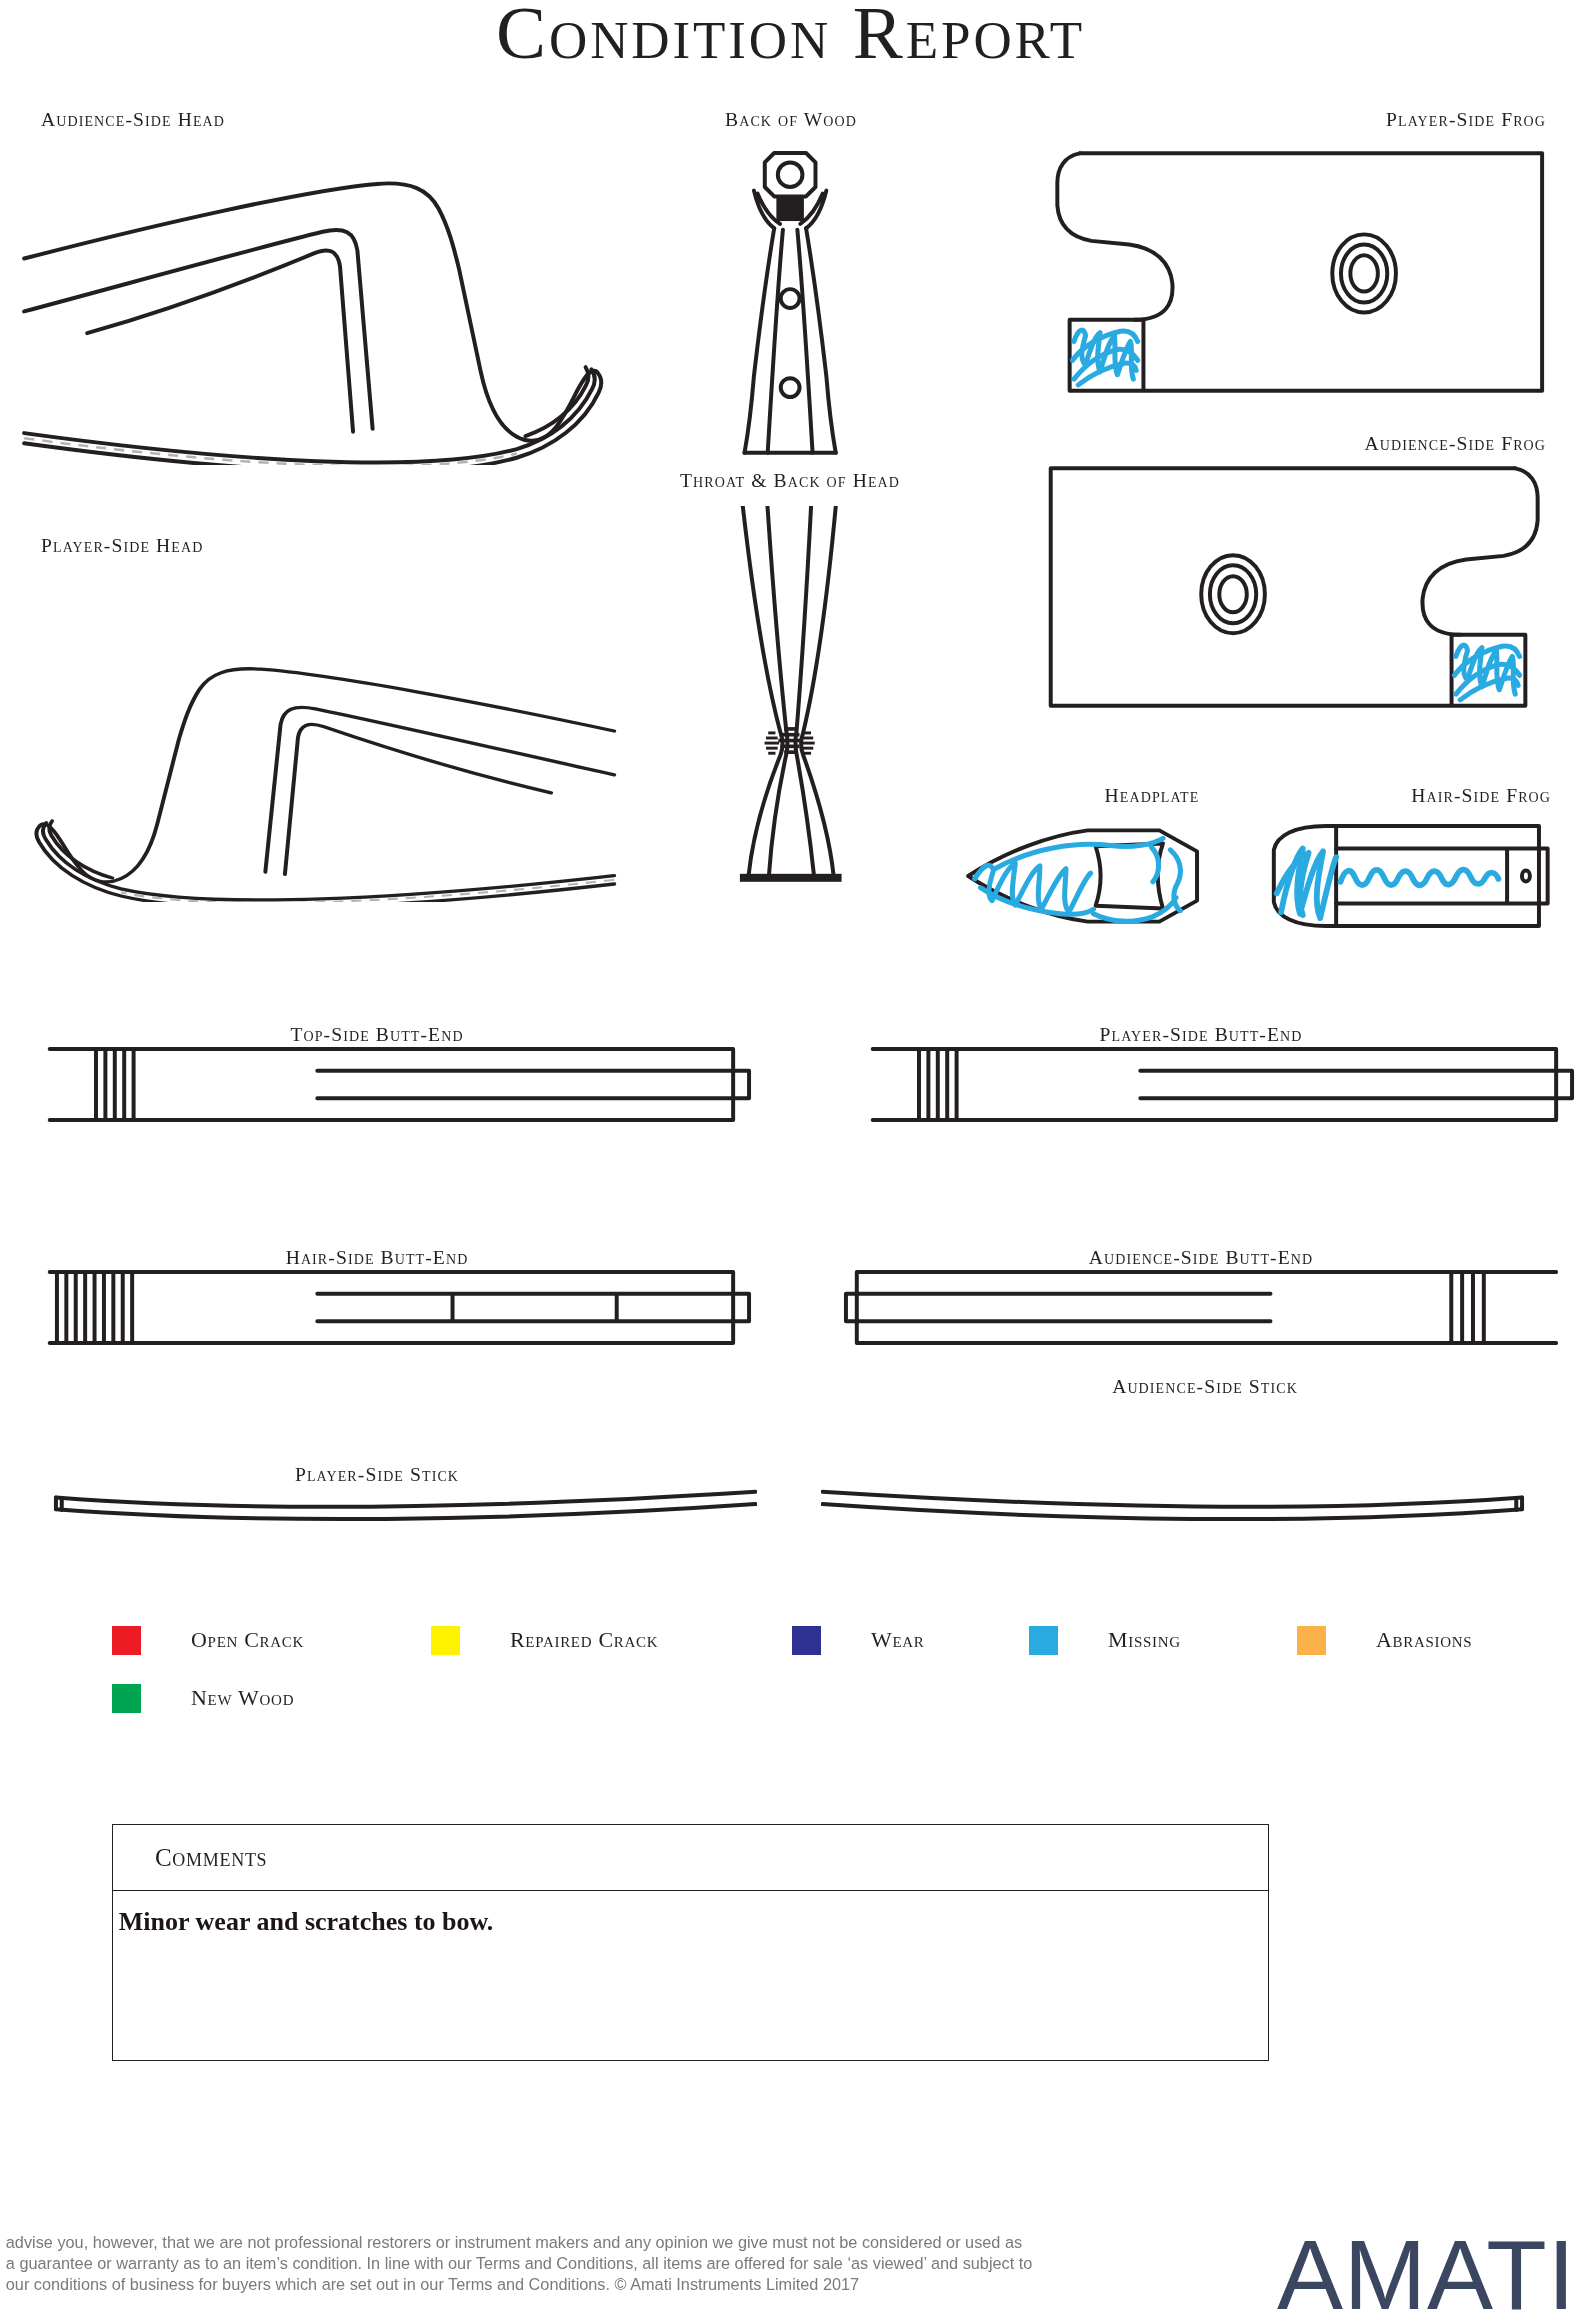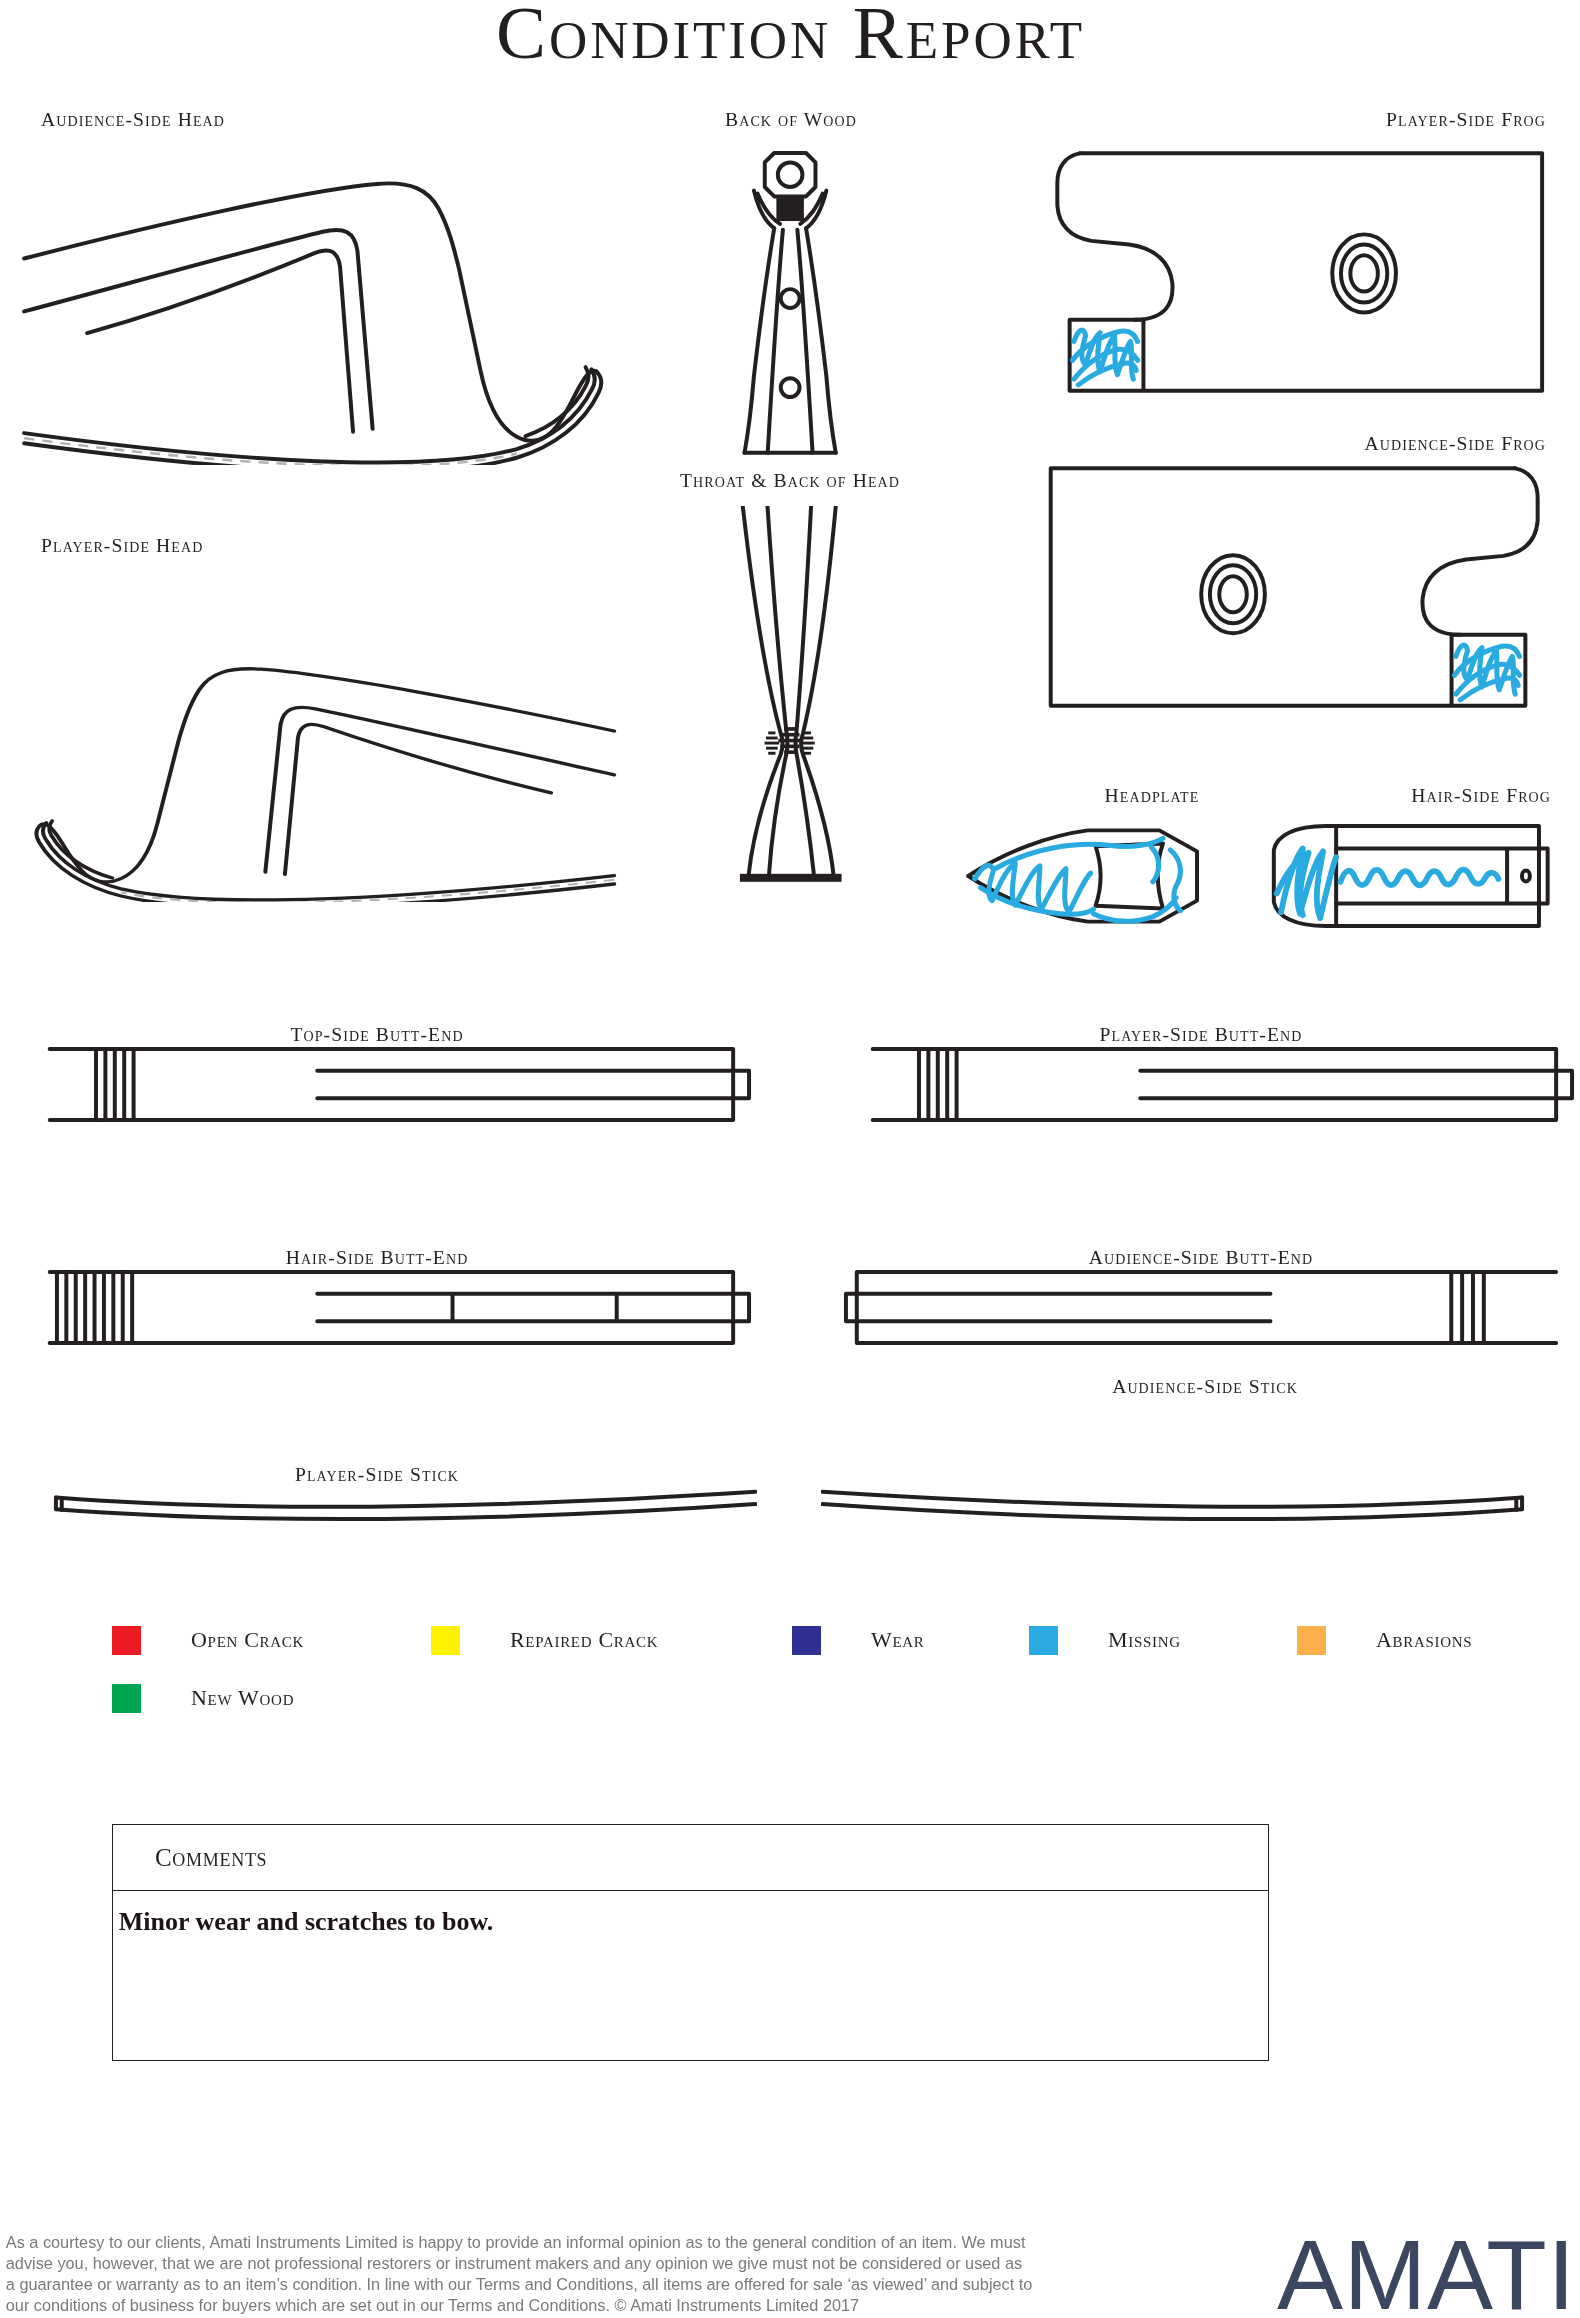--- a/index.html
+++ b/index.html
@@ -243,21 +243,20 @@
     <span class="swatch" style="background-color: rgb(0, 165, 81);"></span>
     <span class="legend-label">New Wood</span>
   </div>
 
   <div class="comments-box">
     <div class="comments-header">Comments</div>
     <div class="comments-body">Minor wear and scratches to bow.</div>
   </div>
 
   <div class="footer-text">
-    <div>As a courtesy to our clients, Amati Instruments Limited is happy to provide an informal opinion as to the general condition of an item. We must</div>
     <div>advise you, however, that we are not professional restorers or instrument makers and any opinion we give must not be considered or used as</div>
     <div>a guarantee or warranty as to an item’s condition. In line with our Terms and Conditions, all items are offered for sale ‘as viewed’ and subject to</div>
     <div>our conditions of business for buyers which are set out in our Terms and Conditions. © Amati Instruments Limited 2017</div>
   </div>
 
   <div class="logo">AMATI</div>
 
 </div>
 
 

